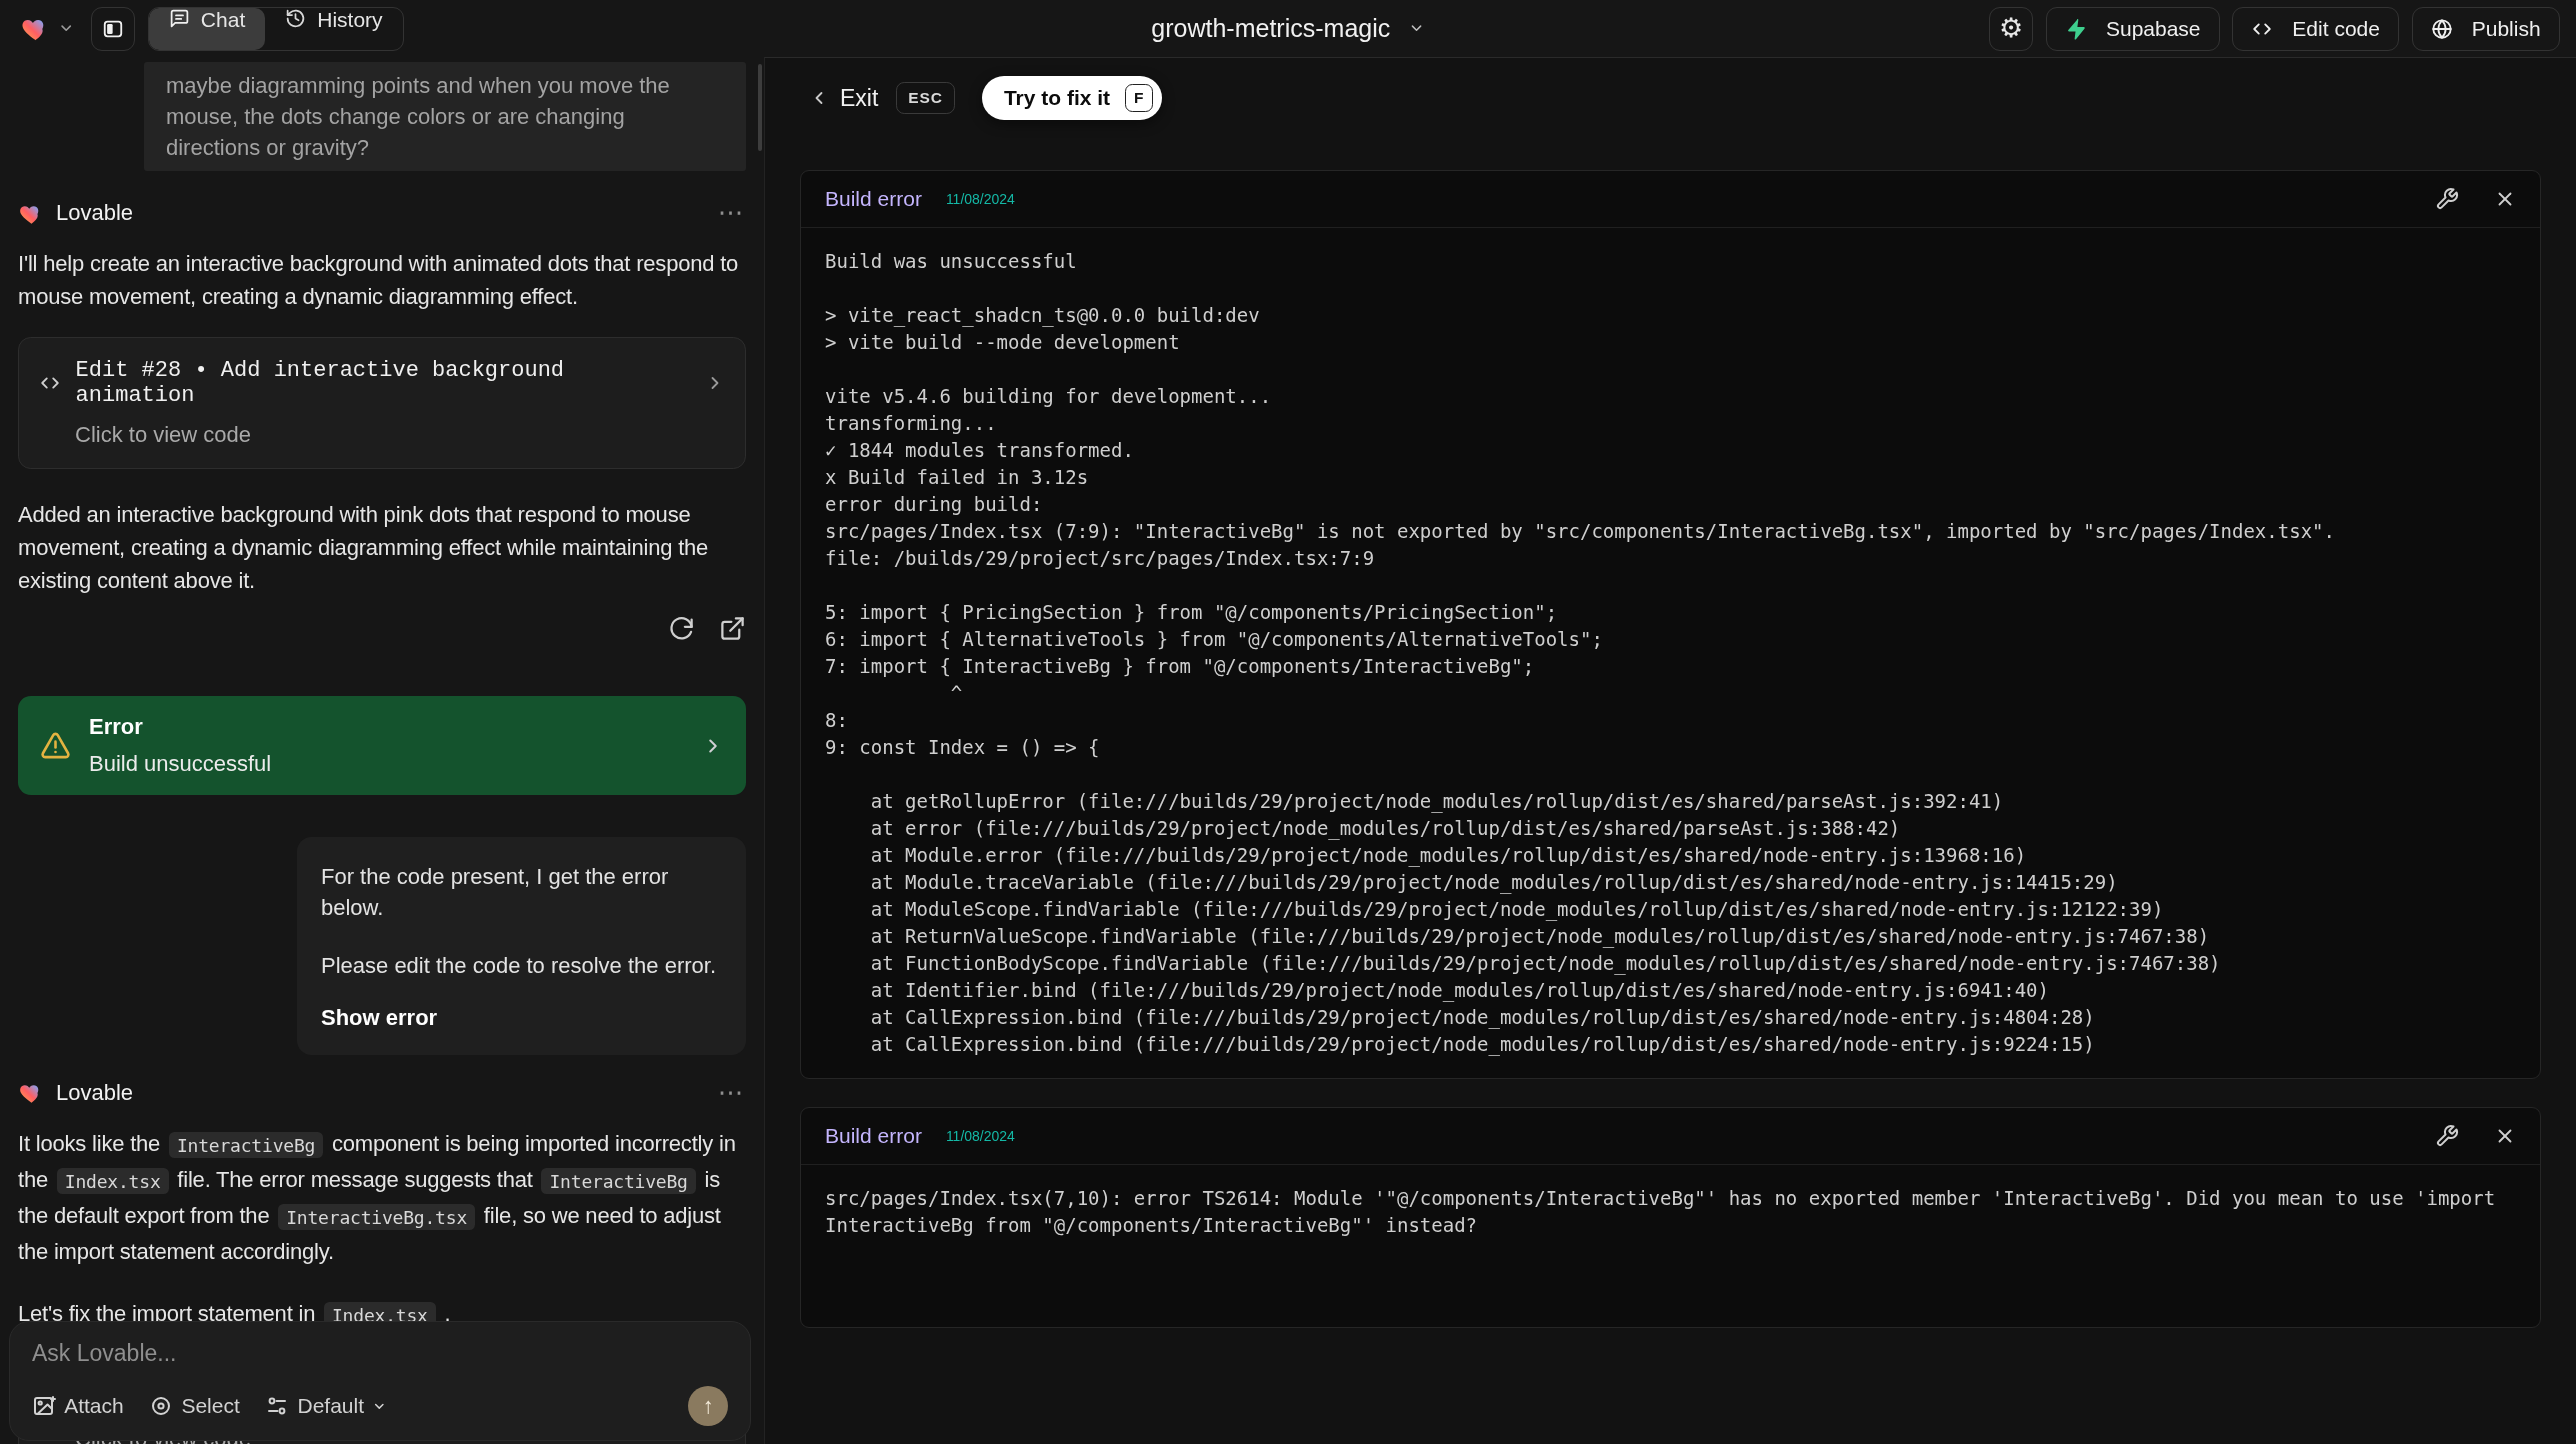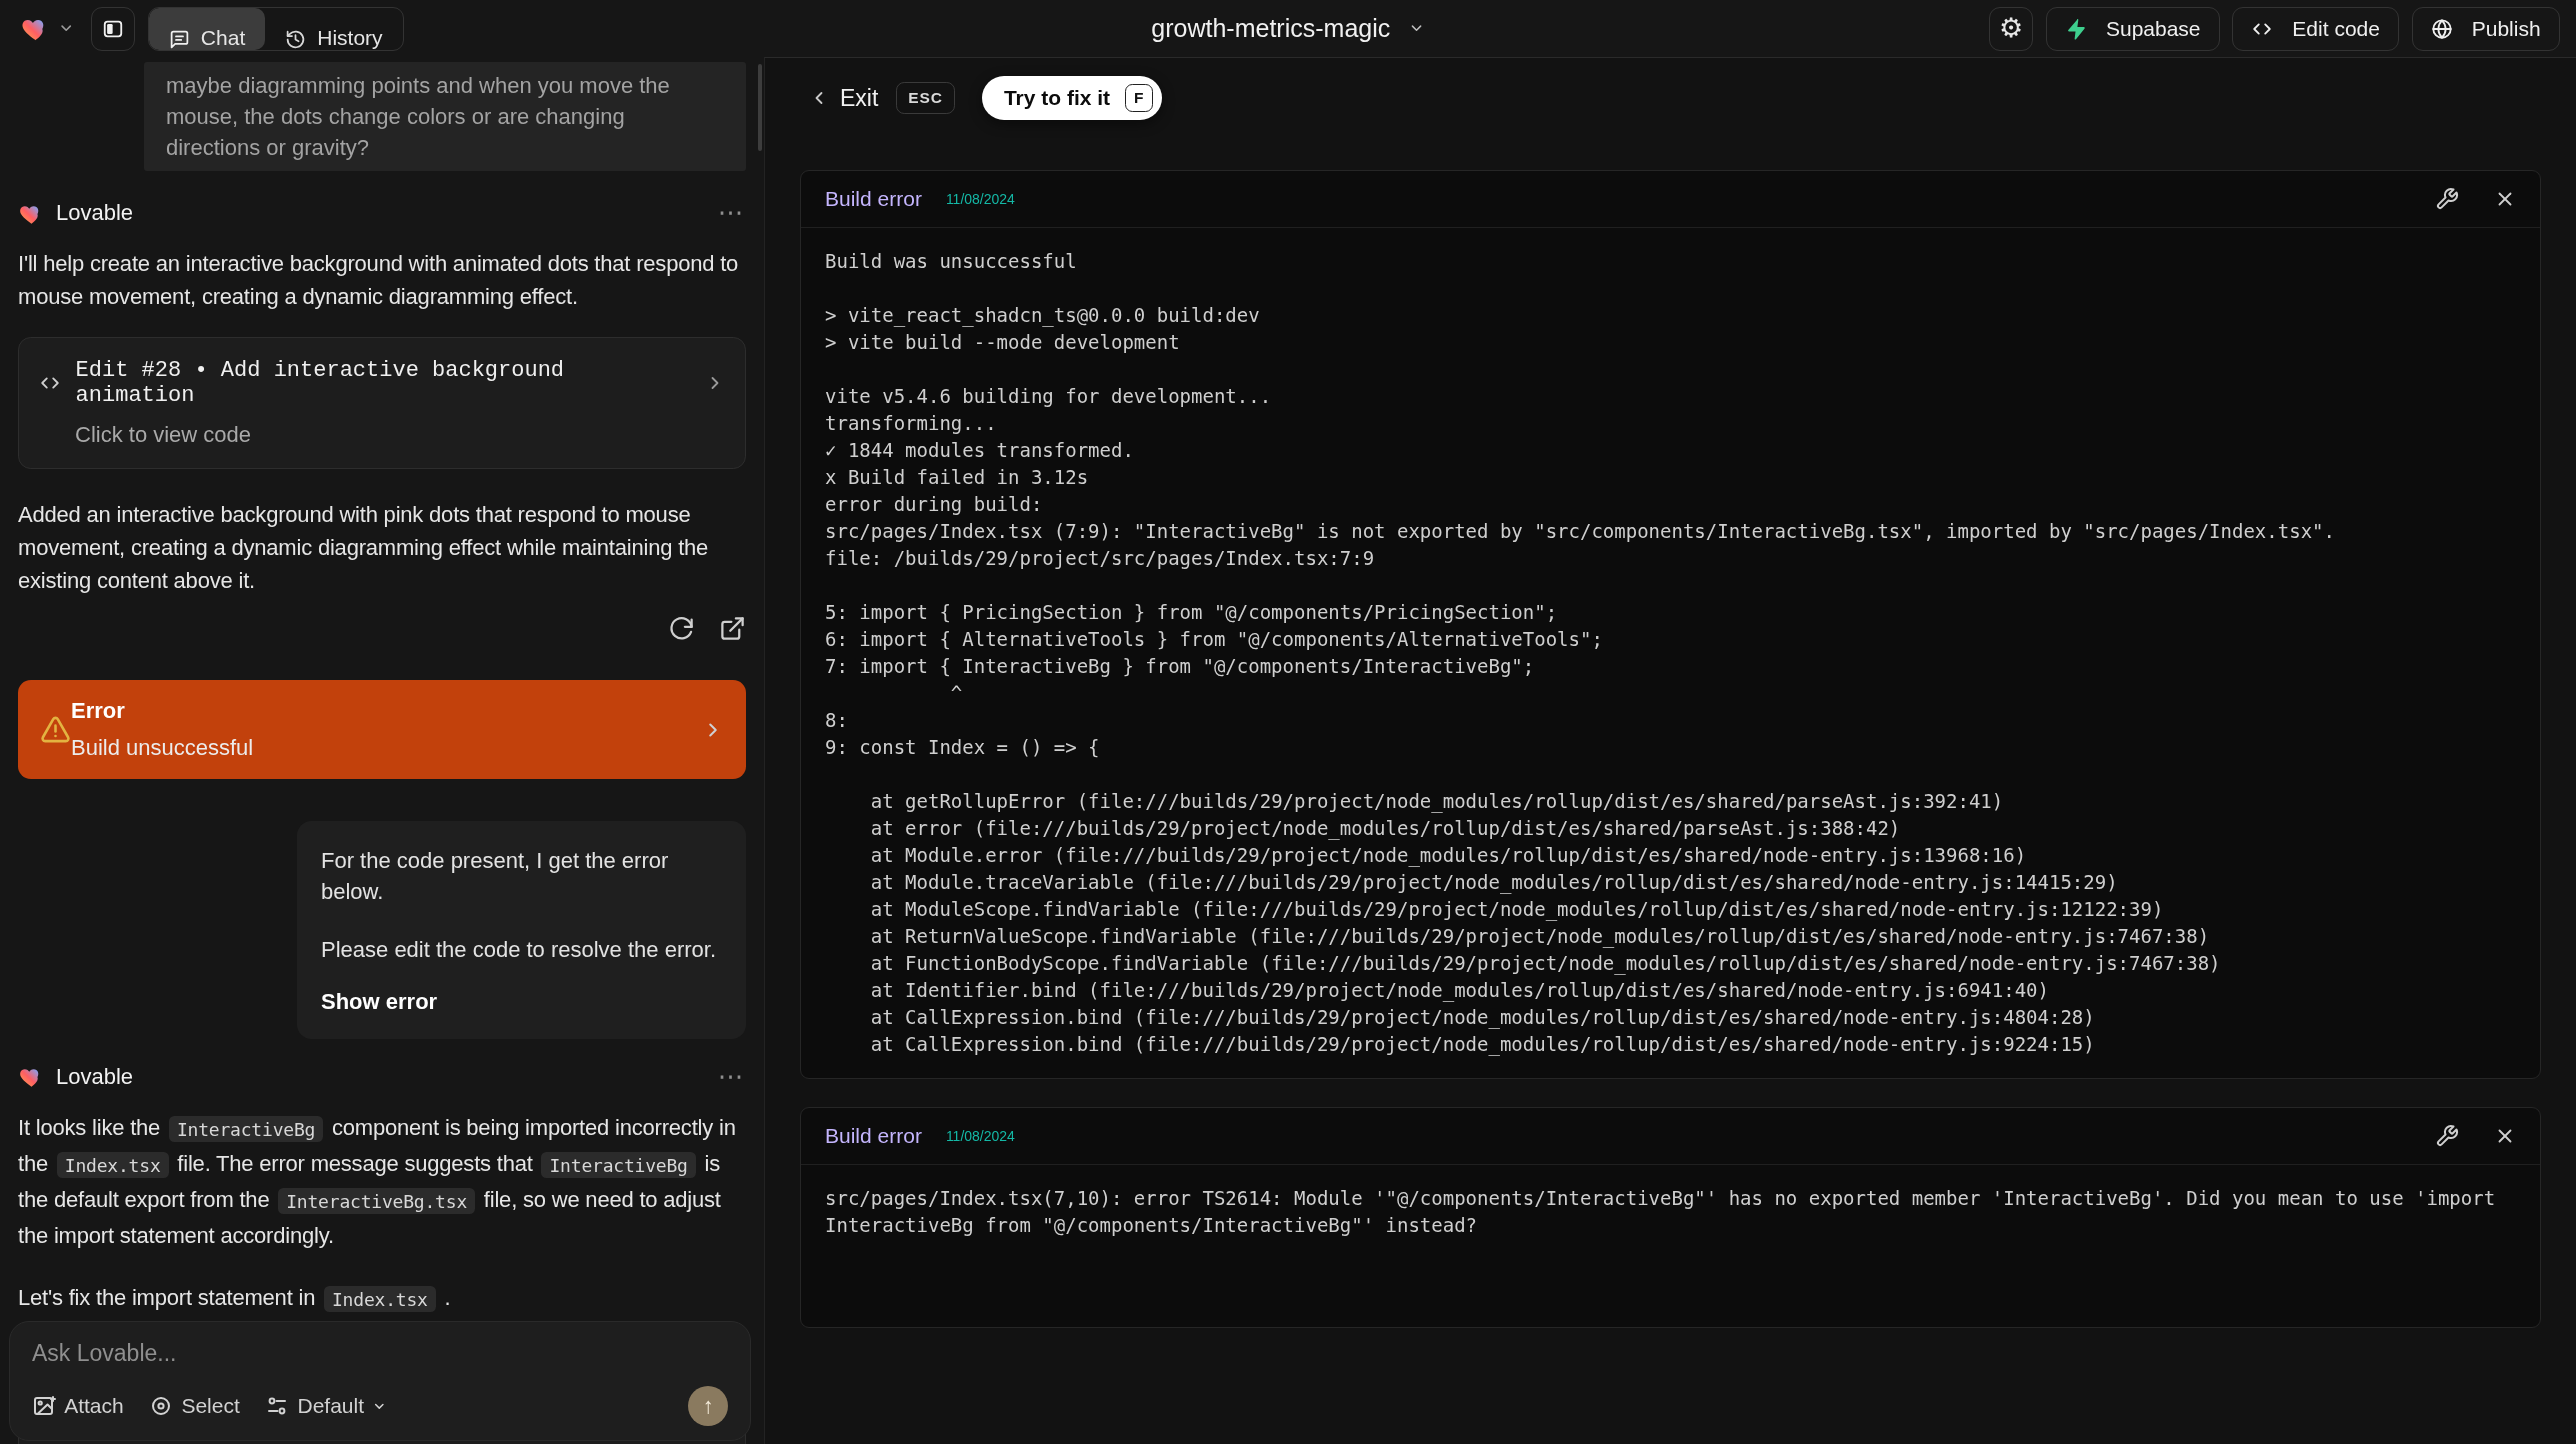--- a/index.html
+++ b/index.html
@@ -7,21 +7,21 @@
     font-family:"Liberation Sans", sans-serif; color:#e9e9e9; }
   svg { display:block; }
   .app { width:100%; height:100%; display:flex; flex-direction:column; }
 
   
   .topbar { height:57px; flex:0 0 57px; display:flex; align-items:center; padding:0 16.4px; gap:12.8px; position:relative; background:#161616; }
   .logo-wrap { display:flex; align-items:center; gap:7.3px; padding:0 3.6px; }
   .icon-btn { height:44px; min-width:44px; display:flex; align-items:center; justify-content:center;
     border:0.9px solid #333; border-radius:11px; background:transparent; cursor:pointer; }
   .seg { display:flex; align-items:center; height:44px; border:0.9px solid #333; border-radius:11px; overflow:hidden; }
-  .seg-item { display:flex; align-items:flex-end; gap:11px; height:100%; padding:0 20px; font-size:21px; color:#e6e6e6; cursor:pointer; }
+  .seg-item { display:flex; align-items:flex-start; gap:11px; height:100%; padding:0 20px; font-size:21px; color:#e6e6e6; cursor:pointer; }
   .seg-item.active { background:#3c3c3c; border-radius:10px; }
   .project { position:absolute; left:50%; top:0; height:57px; transform:translateX(-50%);
     display:flex; align-items:center; gap:18px; font-size:25px; color:#f1f1f1; cursor:pointer; }
   .tb-right { margin-left:auto; display:flex; align-items:center; gap:12.8px; }
   .tb-btn { display:flex; align-items:center; gap:19px; height:44px; padding:0 18px;
     border:0.9px solid #333; border-radius:11px; background:transparent; font-size:21px; color:#f0f0f0; cursor:pointer; }
   .gear-glyph { font-size:27px; color:#e8e8e8; line-height:1; }
 
   
   .main { flex:1; display:flex; min-height:0; }
@@ -37,22 +37,22 @@
   .msg { margin-top:18px; font-size:22px; line-height:33px; color:#e6e6e6; letter-spacing:-0.2px; }
   .chip { font-family:"DejaVu Sans Mono", monospace; font-size:18px; background:#2b2b2b; color:#d8d8d8;
     border-radius:5.5px; padding:2.7px 8.2px; margin:0 2.7px; }
   .edit-card { margin-top:24px; background:#1d1d1d; border:0.9px solid #2d2d2d; border-radius:12.8px;
     padding:20px 20px; cursor:pointer; }
   .edit-card-head { display:flex; align-items:center; gap:14.6px;font-family:Liberation Mono, monospace; }
   .edit-title { font-size:22px; color:#f0f0f0; }
   .edit-sub { margin:14.6px 0 0 36px; font-size:22px; color:#a9a9a9; }
   .flex-spacer { flex:1; }
   .icon-row { display:flex; justify-content:flex-end; gap:24px; margin-top:18px; height:29px; }
-  .err-card { margin-top:36px; background:#c2410c; border-radius:12.8px; padding:18px 22px;
-    display:flex; align-items:center; cursor:pointer; }
+  .err-card { margin-top:52px; background:#14532d; border-radius:12.8px; padding:18px 22px;
+    display:flex; align-items:center; gap:18px; cursor:pointer; }
   .err-text .t1 { font-size:22px; font-weight:600; color:#fff; }
   .err-text .t2 { margin-top:11px; font-size:22px; color:#ececec; }
   .user-err-card { margin:42px 0 0 auto; width:449px; background:#1f1f1f; border-radius:14.6px; padding:24px 24px; }
   .user-err-card p { font-size:22px; line-height:31px; color:#e3e3e3; }
   .user-err-card p + p { margin-top:27px; }
   .show-error { margin-top:24px; font-size:22px; font-weight:700; color:#fff; cursor:pointer; }
 
   .chat-input { position:absolute; left:9px; right:12.8px; bottom:3.6px; height:120px;
     background:#1e1e1e; border:0.9px solid #2a2a2a; border-radius:20px; padding:18px 22px 14.6px; display:flex; flex-direction:column; }
   .chat-input input { background:transparent; border:none; outline:none; font-family:"Liberation Sans",sans-serif;

